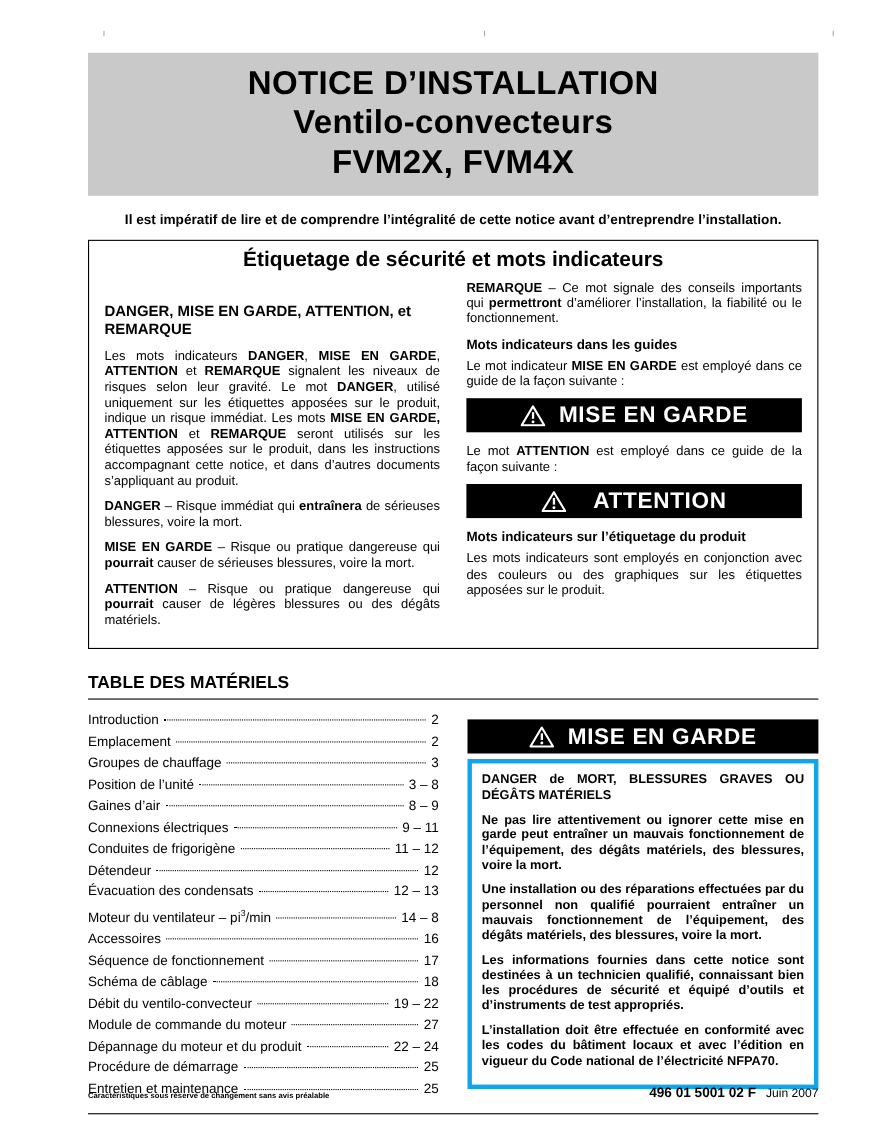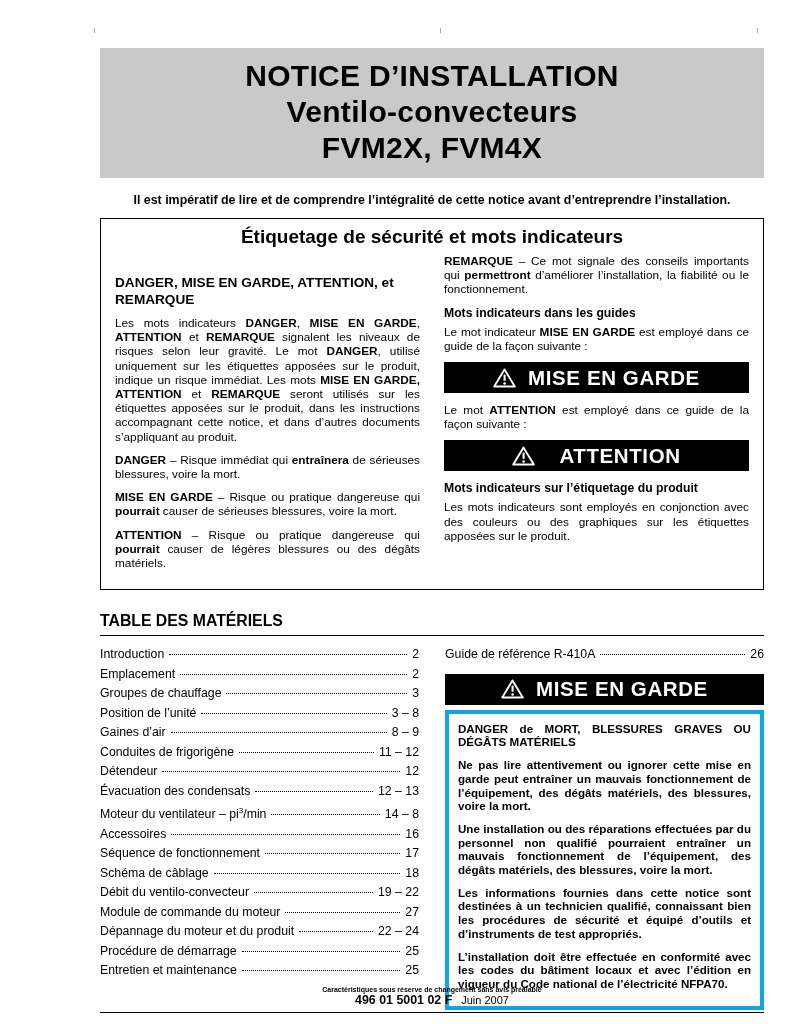--- a/index.html
+++ b/index.html
@@ -3,21 +3,21 @@
 <meta charset="utf-8">
 <style>
   html,body { margin:0; padding:0; }
   body {
     width:791px; height:1024px; position:relative;
     background:#ffffff; color:#000;
     font-family:"Liberation Sans", sans-serif;
     overflow:hidden;
   }
   .reg-mark { position:absolute; width:1px; height:5px; background:#555; opacity:.5; }
-  .page { position:absolute; left:100px; top:0; width:664px; height:804px; }
+  .page { position:absolute; left:80px; top:0; width:664px; height:804px; }
 
   
   .header-box {
     margin-top:48px; background:#c9c9c9; text-align:center;
     padding:10px 0 12px;
   }
   .title-line { font-size:30px; font-weight:bold; line-height:36px; letter-spacing:.3px; }
 
   .intro-note {
     margin:15px 0 0; text-align:center; font-weight:bold; font-size:12.4px;
@@ -60,21 +60,21 @@
   .warn-box {
     border:4px solid #0ea5e9; padding:8px 9px 6px;
     font-weight:bold; font-size:11.6px; line-height:13.7px; text-align:justify;
   }
   .warn-heading { margin:0 0 9px; }
   .warn-para { margin:0 0 9px; }
 
   
   .footer {
     position:absolute; left:0; right:0; top:986px;
-    display:flex; justify-content:space-between; align-items:center;flex-direction:column;
+    display:flex; justify-content:space-between; align-items:flex-end;
   }
   .footer-left { font-size:7px; font-weight:bold; }
   .footer-right { font-size:11px; }
   .footer-right .doc-num { font-weight:bold; font-size:12.4px; margin-right:9px; }
   .bottom-rule { position:absolute; left:0; right:0; top:1012px; border-top:1.4px solid #000; }
 </style>
 </head>
 <body>
 
 <span class="reg-mark" style="left:94px; top:28px;"></span>
@@ -162,20 +162,25 @@
             <span class="toc-label">Position de l’unité</span>
             <span class="toc-leader"></span>
             <span class="toc-page">3 – 8</span>
           </div>
           <div class="toc-row">
             <span class="toc-label">Gaines d’air</span>
             <span class="toc-leader"></span>
             <span class="toc-page">8 – 9</span>
           </div>
           <div class="toc-row">
+            <span class="toc-label">Connexions électriques</span>
+            <span class="toc-leader"></span>
+            <span class="toc-page">9 – 11</span>
+          </div>
+          <div class="toc-row">
             <span class="toc-label">Conduites de frigorigène</span>
             <span class="toc-leader"></span>
             <span class="toc-page">11 – 12</span>
           </div>
           <div class="toc-row">
             <span class="toc-label">Détendeur</span>
             <span class="toc-leader"></span>
             <span class="toc-page">12</span>
           </div>
           <div class="toc-row">
@@ -223,25 +228,20 @@
             <span class="toc-leader"></span>
             <span class="toc-page">25</span>
           </div>
           <div class="toc-row">
             <span class="toc-label">Entretien et maintenance</span>
             <span class="toc-leader"></span>
             <span class="toc-page">25</span>
           </div>
         </div>
       <div class="toc-col">
-        <div class="toc-row">
-          <span class="toc-label">Guide de référence R-410A</span>
-          <span class="toc-leader"></span>
-          <span class="toc-page">26</span>
-        </div>
 
         <div class="warn-block">
           <div class="black-banner">
             <span class="warn-icon">
               <svg viewBox="0 0 24 21" width="23" height="20">
                   <path d="M12 1.5 L22.8 19.5 L1.2 19.5 Z" fill="none" stroke="#fff" stroke-width="2" stroke-linejoin="round"></path>
                   <rect x="11" y="7" width="2.2" height="6.4" fill="#fff"></rect>
                   <circle cx="12.1" cy="16.3" r="1.4" fill="#fff"></circle>
                 </svg>
             </span>

